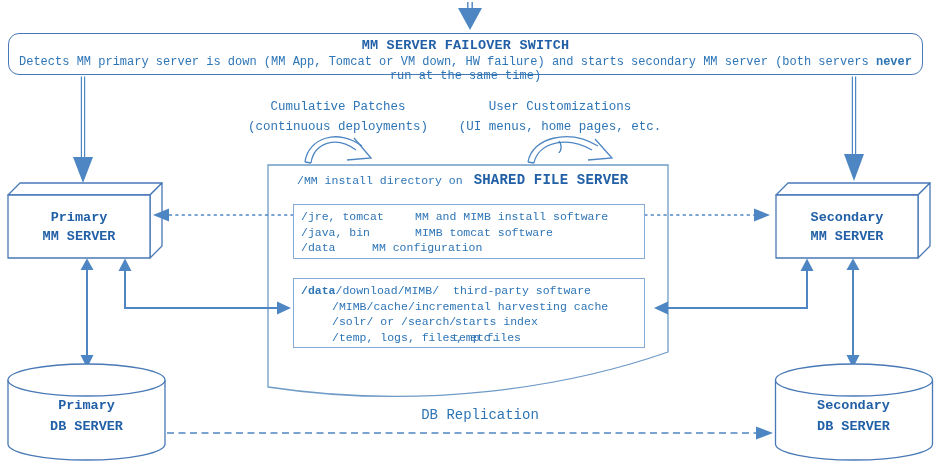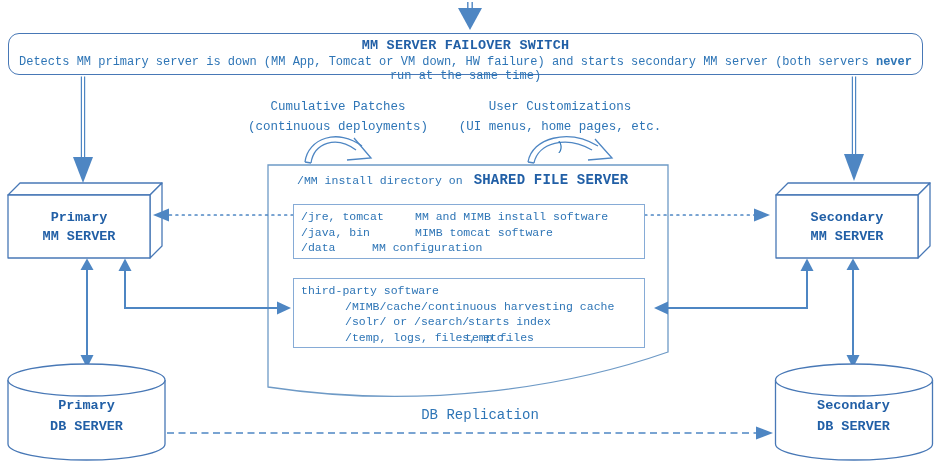--- a/index.html
+++ b/index.html
@@ -30,21 +30,21 @@
   .filebox{
     background:#fff; border:1.2px solid #86abd6; box-sizing:border-box;
     font-size:11.5px; line-height:15.5px; padding:4px 16px 0 7px; white-space:nowrap;
   }
   .box1{left:293px; top:204px; width:352px; height:55px;}
   .box2{left:293px; top:278px; width:352px; height:70px;}
   .row{display:flex;}
   .p{white-space:pre;}
   .w114{width:114px;} .w71{width:71px;} .w152{width:152px;}
   .w83{width:83px;} .w123{width:123px;} .w120{width:120px;}
-  .ind{margin-left:44px;}
+  .ind{margin-left:31px;}
   
   .node-label{
     display:flex; flex-direction:column; justify-content:center; align-items:center;
     font-size:13.5px; line-height:19px; text-align:center;
   }
   .mm-left{left:8px; top:195px; width:142px; height:63px;}
   .mm-right{left:776px; top:195px; width:142px; height:63px;}
   .db-left{left:8px; top:394px; width:157px; height:44px; line-height:21px;}
   .db-right{left:775px; top:394px; width:157px; height:44px; line-height:21px;}
   .repl-label{left:380px; top:407px; width:200px; text-align:center; font-size:14px;}
@@ -179,25 +179,26 @@
       <span>MIMB tomcat software</span>
     </div>
     <div class="row">
       <span class="p w71">/data</span>
       <span>MM configuration</span>
     </div>
   </div>
 
   <div class="abs filebox box2 bd">
     <div class="row">
+      <span class="p w152"><b>/data</b><span>/download/MIMB/</span></span>
       <span>third-party software</span>
     </div>
     <div class="row">
       <span class="p w83 ind">/MIMB/cache/</span>
-      <span>continuous harvesting cache</span>
+      <span>incremental harvesting cache</span>
     </div>
     <div class="row">
       <span class="p w123 ind">/solr/ or /search/</span>
       <span>starts index</span>
     </div>
     <div class="row">
       <span class="p w120 ind">/temp, logs, files, etc.</span>
       <span>temp files</span>
     </div>
   </div>

